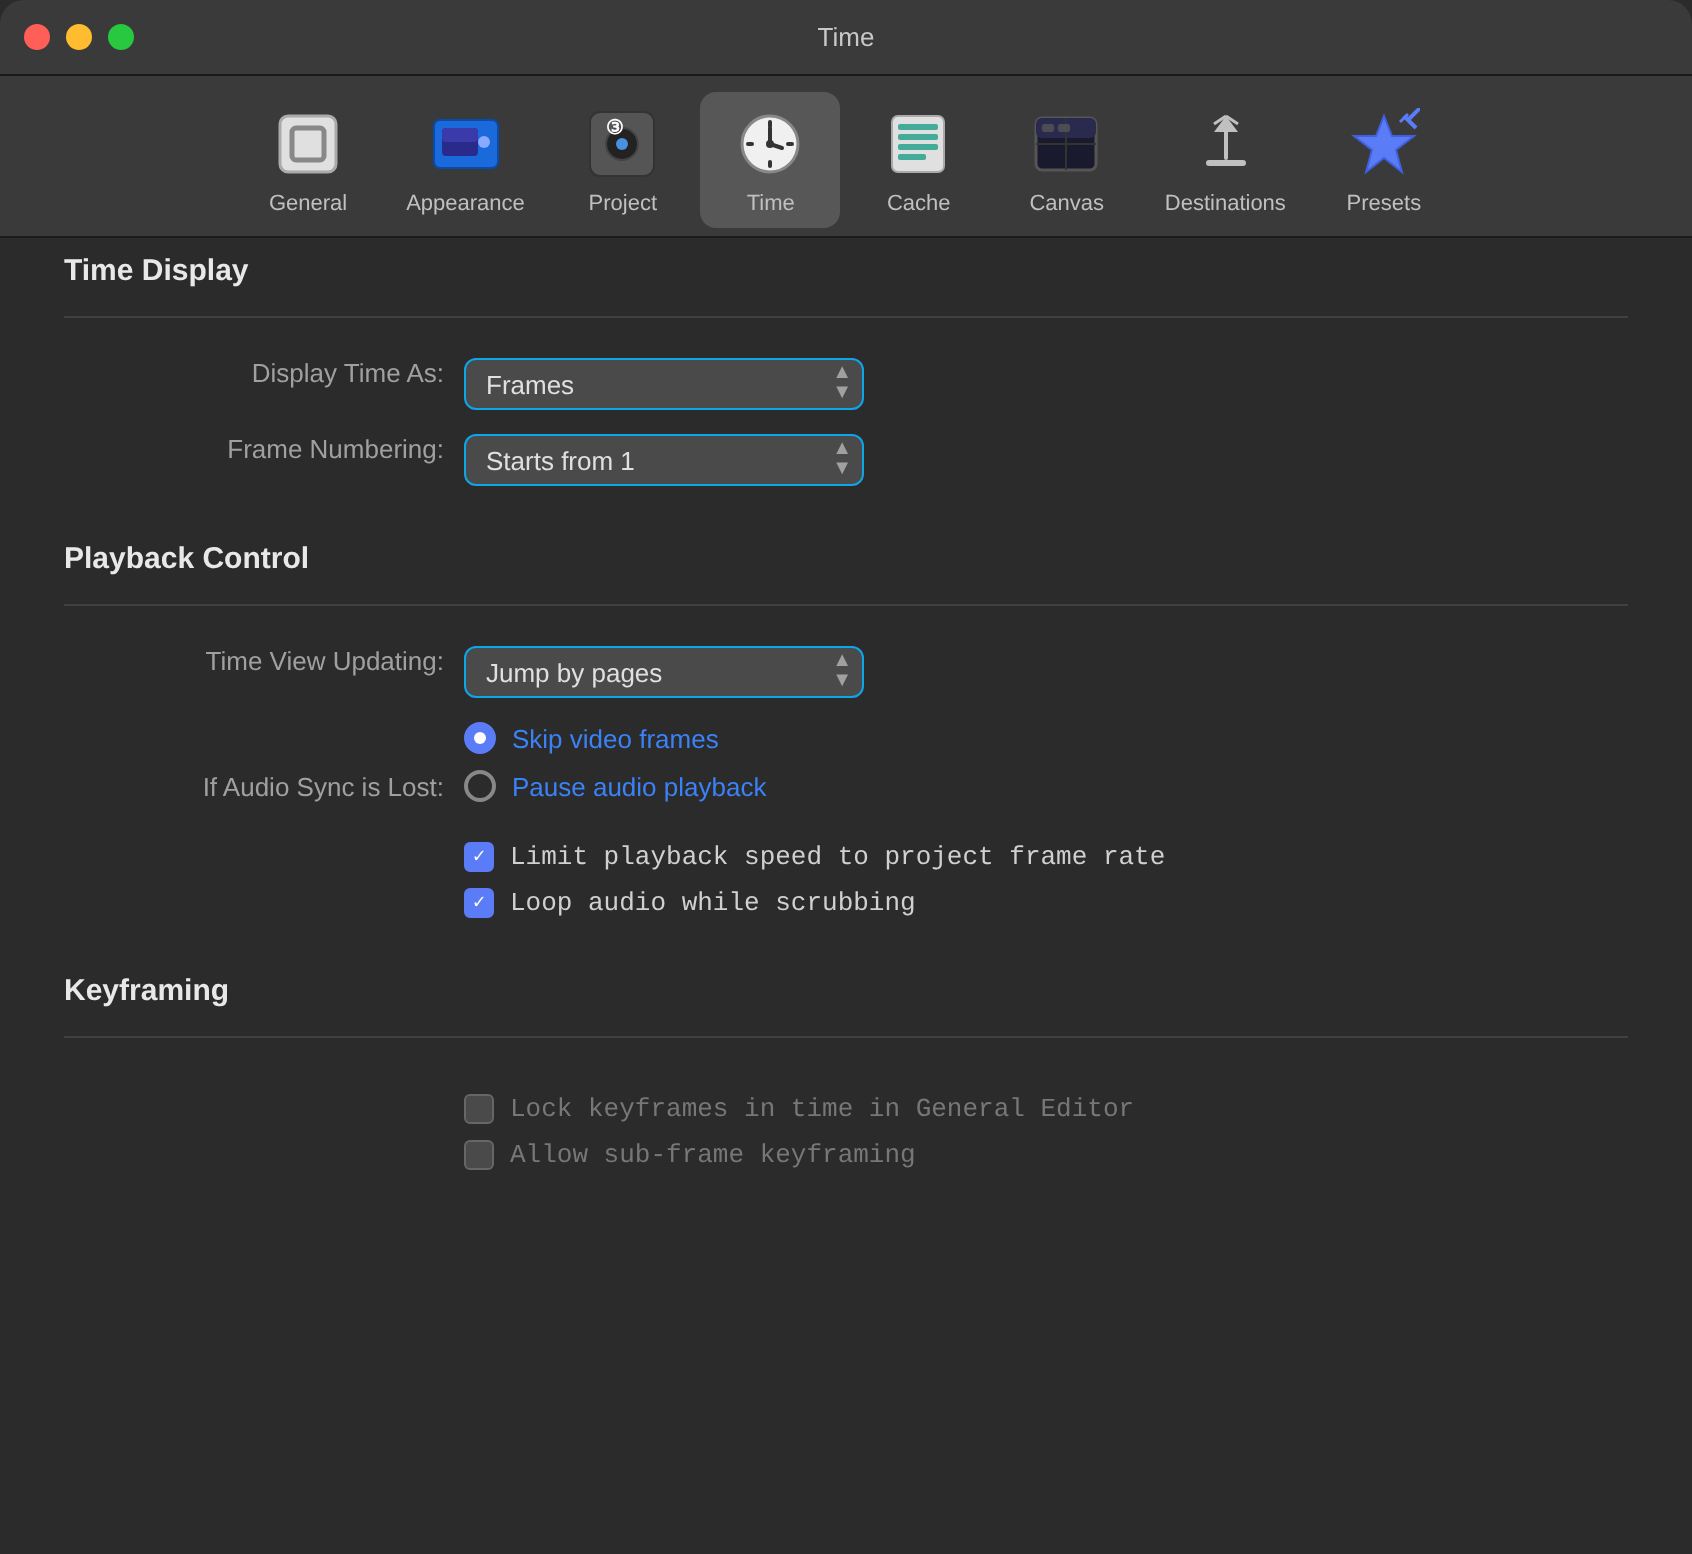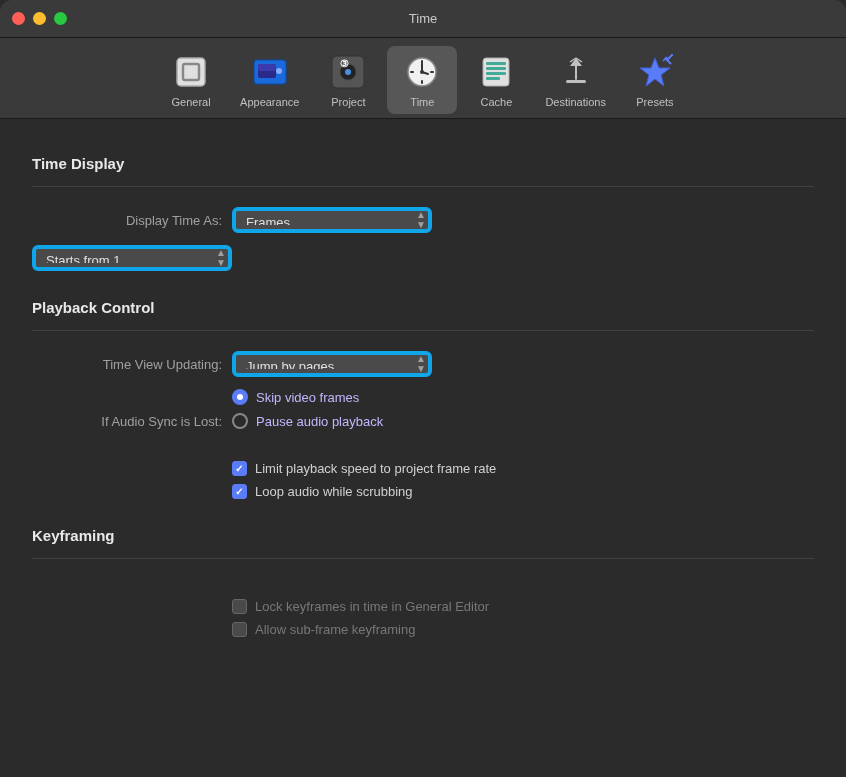--- a/index.html
+++ b/index.html
@@ -75,59 +75,59 @@
       font-size: 26px;
     }
     .toolbar-label {
       font-size: 11px;
       color: #c0c0c0;
       text-align: right;
     }
 
     
     .content {
-      padding: 36px 32px;
+      padding: 8px 32px;
       background: #2b2b2b;
     }
 
     
     .section-header {
       font-size: 15px;
       font-weight: 700;
       color: #e8e8e8;
       margin-bottom: 14px;
     }
 
     
     .form-section {
       margin-bottom: 28px;
     }
 
     .form-row {
       display: flex;
-      align-items: center;
+      align-items: flex-start;
       margin-bottom: 12px;
     }
 
     .form-label {
       font-size: 13px;
       color: #a0a0a0;
       text-align: right;
       min-width: 190px;
       margin-right: 10px;
     }
 
     
     .select-wrapper {
       position: relative;
       display: inline-block;
     }
     .styled-select {
       background: #4a4a4a;
-      border: 4px solid #0ea5e9;
+      border: 1px solid #0ea5e9;
       border-radius: 6px;
       color: #e0e0e0;
       font-size: 13px;
       padding: 4px 28px 4px 10px;
       appearance: none;
       -webkit-appearance: none;
       cursor: pointer;
       min-width: 200px;
       height: 26px;
     }
@@ -172,29 +172,30 @@
     }
     .radio-input.checked::after {
       content: '';
       width: 6px;
       height: 6px;
       border-radius: 50%;
       background: white;
     }
     .radio-label {
       font-size: 13px;
-      color: #c4b5fd;
+      color: #3b82f6;
     }
 
     
     .checkbox-group {
       display: flex;
       flex-direction: column;
       gap: 8px;
-      margin-top: 20px;
+      margin-top: 8px;
+      font-family: Liberation Mono, monospace;
     }
     .checkbox-row {
       display: flex;
       align-items: center;
       gap: 8px;
     }
     .checkbox-input {
       width: 15px;
       height: 15px;
       border-radius: 3px;
@@ -304,20 +305,33 @@
         <rect x="5" y="4" width="26" height="28" rx="3" fill="#e0e0e0" stroke="#aaa" stroke-width="1"></rect>
         <rect x="8" y="8" width="20" height="3" rx="1" fill="#4a9"></rect>
         <rect x="8" y="13" width="20" height="3" rx="1" fill="#4a9"></rect>
         <rect x="8" y="18" width="20" height="3" rx="1" fill="#4a9"></rect>
         <rect x="8" y="23" width="14" height="3" rx="1" fill="#4a9"></rect>
       </svg>
     </div>
     <span class="toolbar-label">Cache</span>
   </div>
 
+  <div class="toolbar-item">
+    <div class="toolbar-icon">
+      <svg width="36" height="36" viewBox="0 0 36 36">
+        <rect x="3" y="5" width="30" height="26" rx="3" fill="#1a1a2e" stroke="#555" stroke-width="1.5"></rect>
+        <rect x="3" y="5" width="30" height="10" rx="3" fill="#2a2a4e"></rect>
+        <line x1="18" y1="5" x2="18" y2="31" stroke="#333" stroke-width="1"></line>
+        <line x1="3" y1="18" x2="33" y2="18" stroke="#333" stroke-width="1"></line>
+        <rect x="6" y="8" width="6" height="4" rx="1" fill="#555" opacity="0.8"></rect>
+        <rect x="14" y="8" width="6" height="4" rx="1" fill="#555" opacity="0.8"></rect>
+      </svg>
+    </div>
+    <span class="toolbar-label">Canvas</span>
+  </div>
 
 
   <div class="toolbar-item">
     <div class="toolbar-icon">
       <svg width="36" height="36" viewBox="0 0 36 36">
         <rect x="8" y="26" width="20" height="3" rx="1.5" fill="#c0c0c0"></rect>
         <rect x="17" y="8" width="2" height="18" rx="1" fill="#c0c0c0"></rect>
         <polygon points="18,4 24,12 12,12" fill="#c0c0c0"></polygon>
         <line x1="12" y1="8" x2="18" y2="4" stroke="#c0c0c0" stroke-width="1.5"></line>
         <line x1="24" y1="8" x2="18" y2="4" stroke="#c0c0c0" stroke-width="1.5"></line>
@@ -355,20 +369,21 @@
           <option>Samples</option>
         </select>
         <div class="select-arrow">
           <span>▲</span>
             <span>▼</span>
         </div>
       </div>
     </div>
 
     <div class="form-row">
+      <span class="form-label">Frame Numbering:</span>
       <div class="select-wrapper">
         <select class="styled-select">
           <option>Starts from 0</option>
           <option selected="">Starts from 1</option>
         </select>
         <div class="select-arrow">
           <span>▲</span>
             <span>▼</span>
         </div>
       </div>

